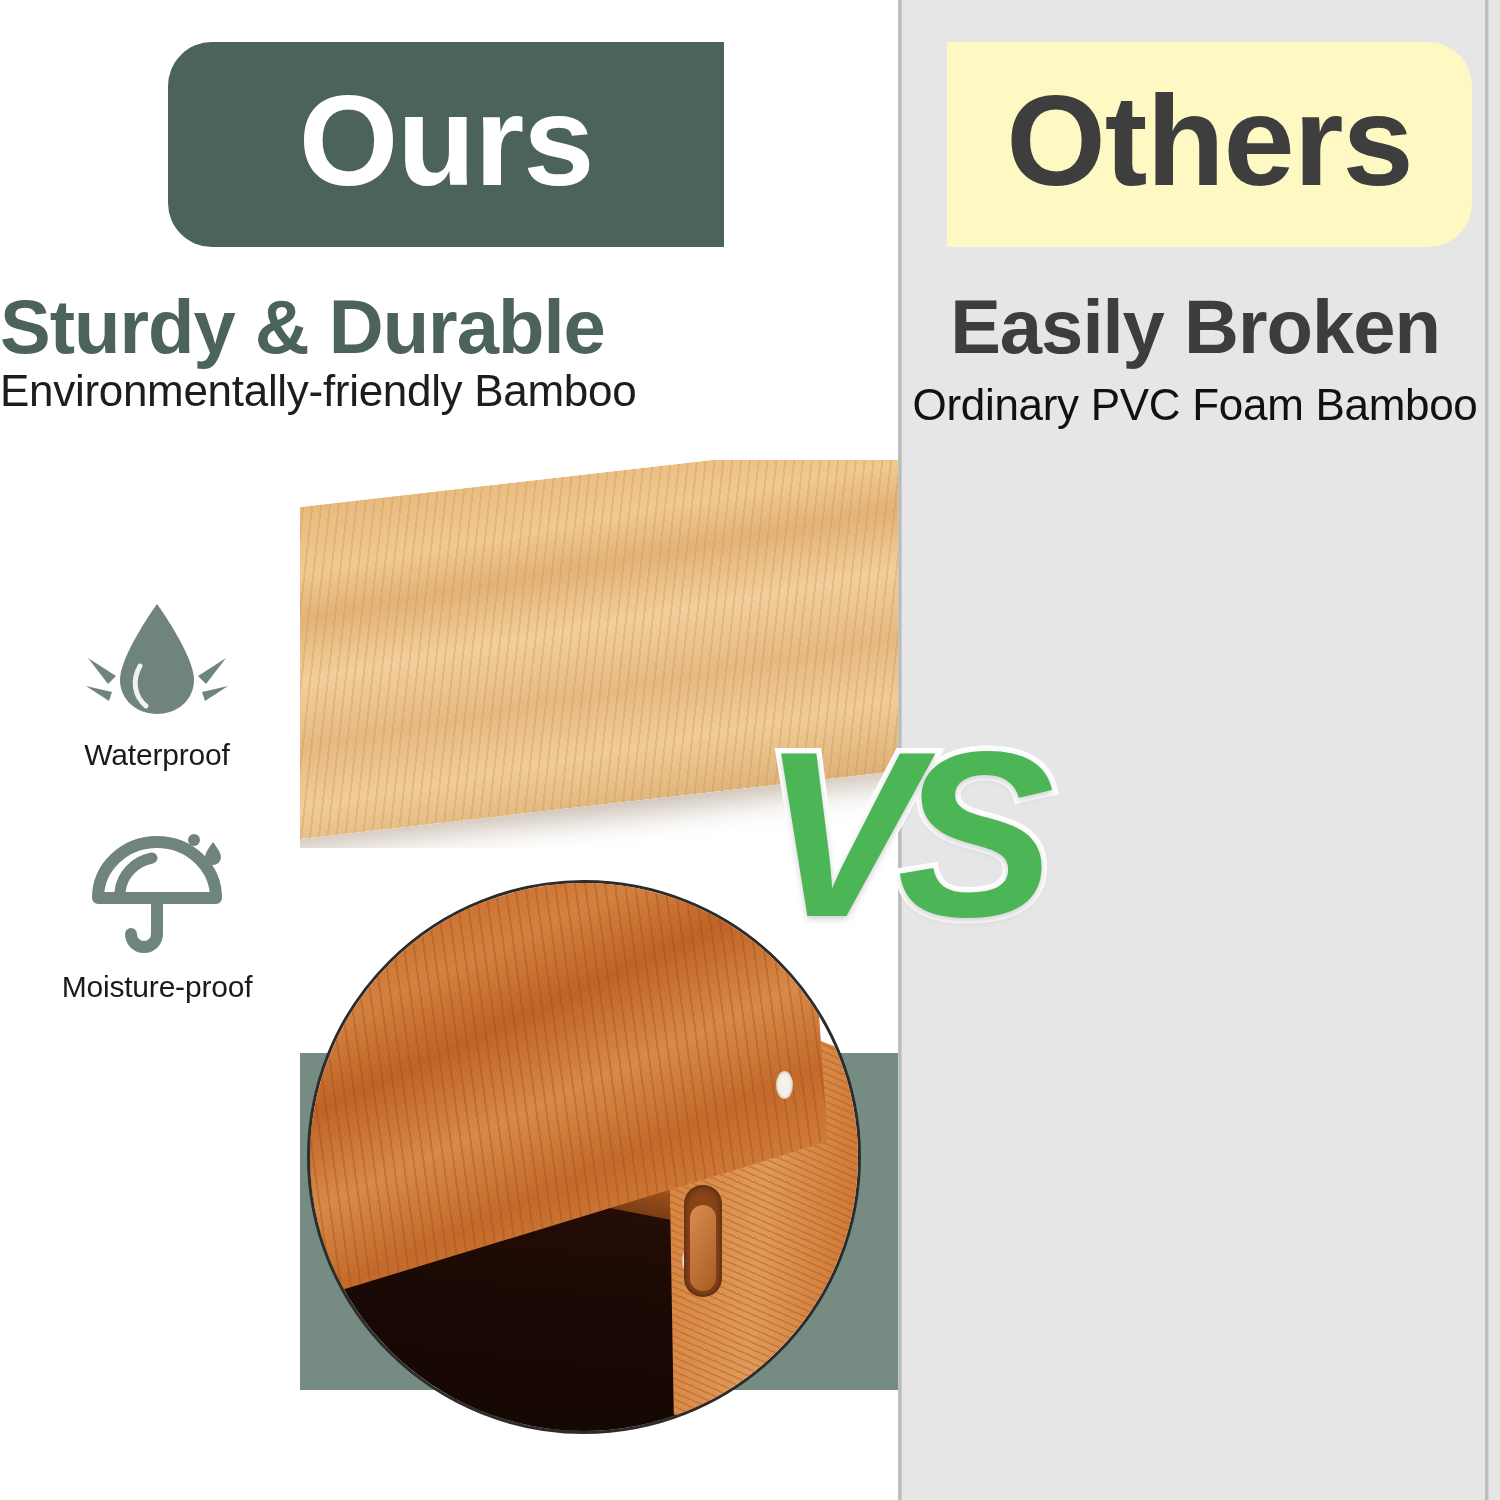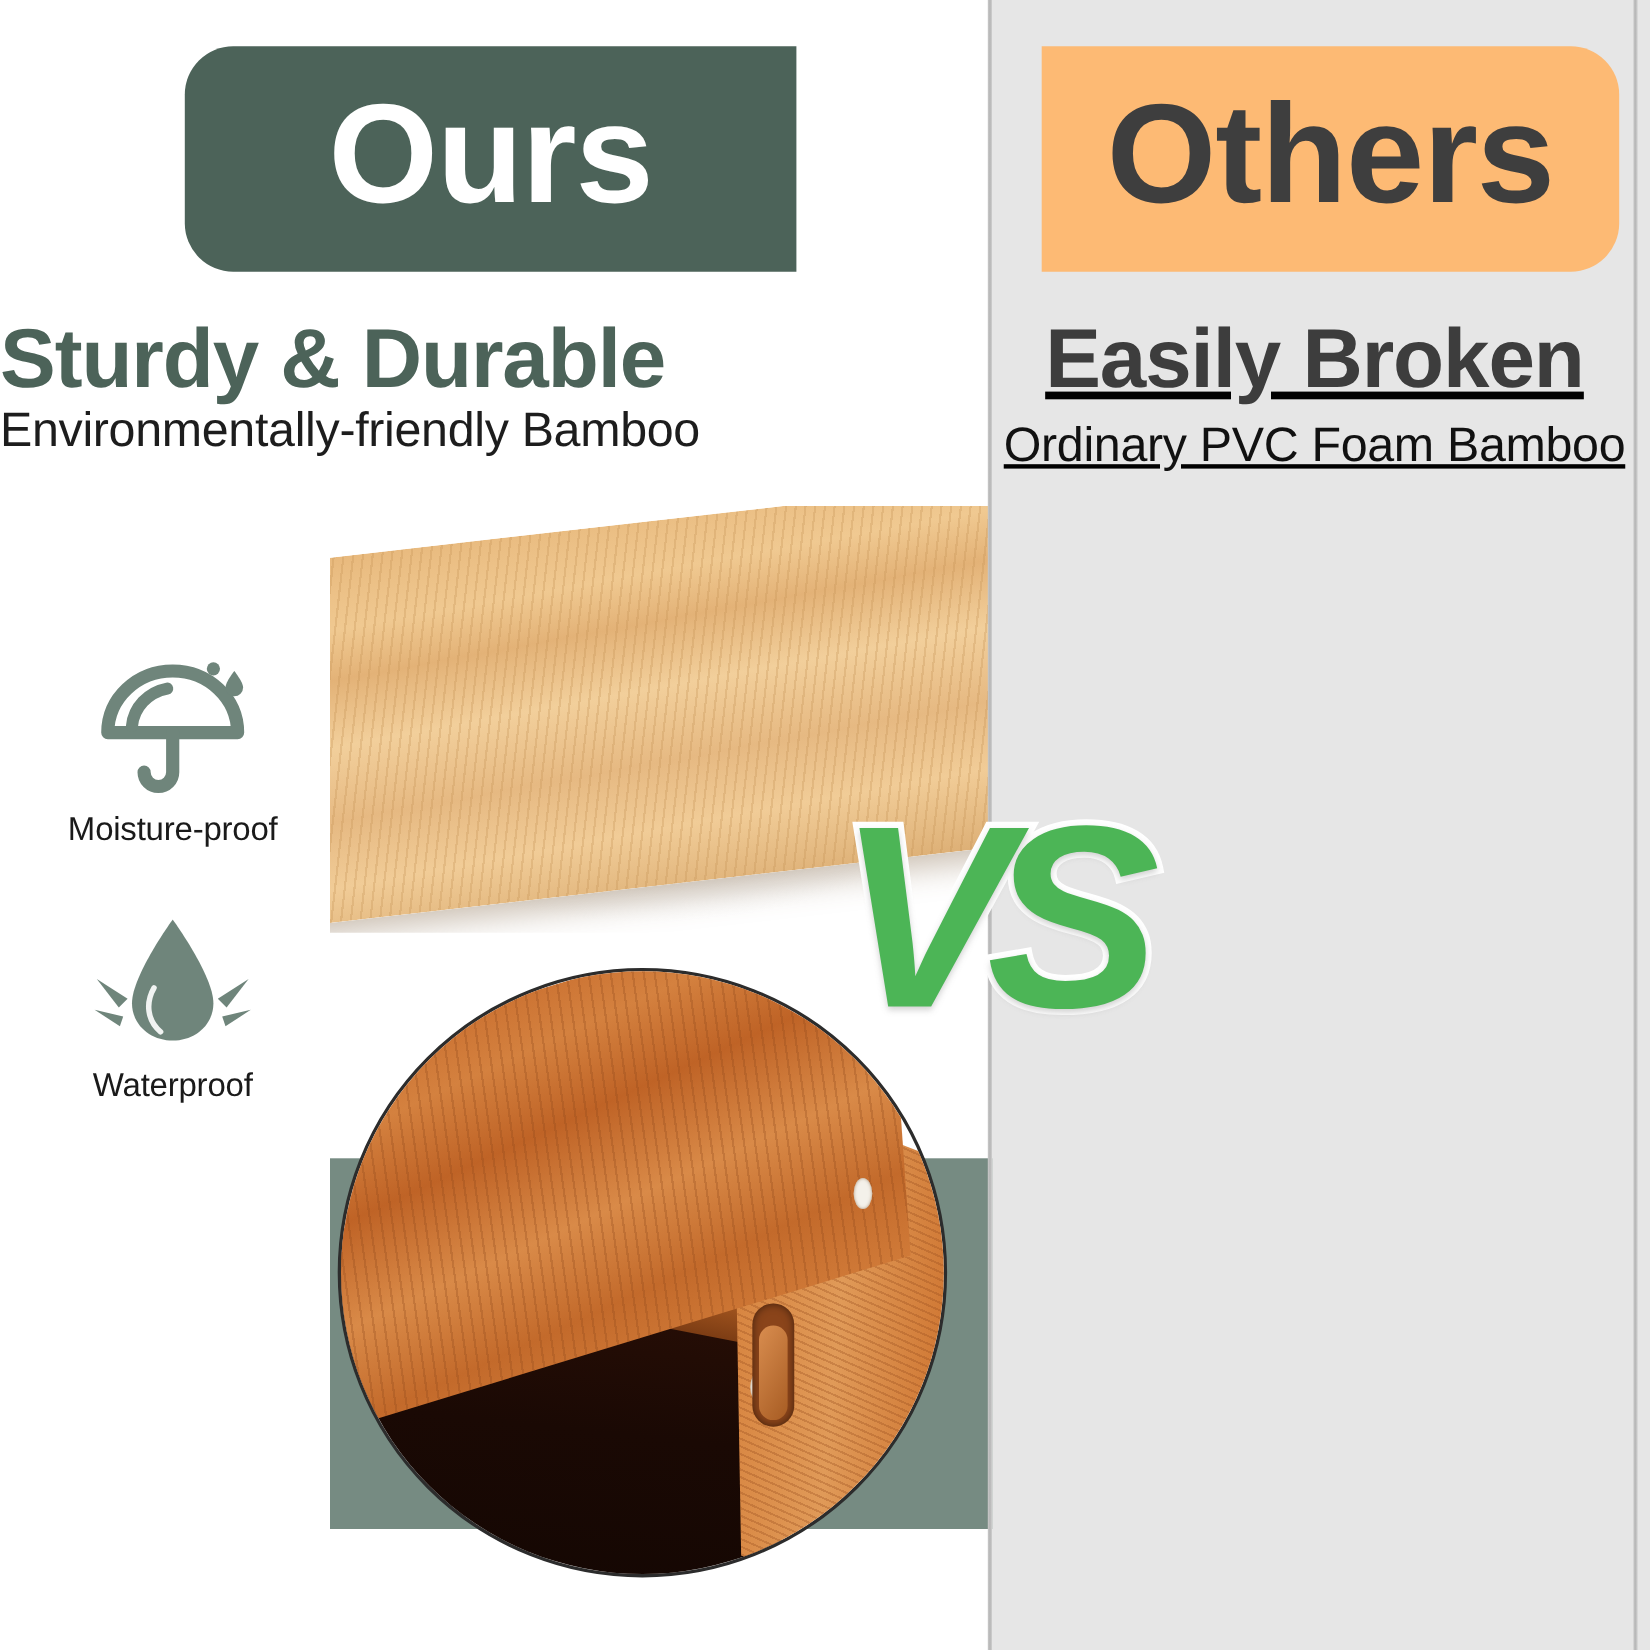--- a/index.html
+++ b/index.html
@@ -24,34 +24,34 @@
     left:168px;top:42px;width:556px;height:205px;
     background:#4c6359;
     border-radius:44px 0 0 44px;
   }
   .badge-ours span{
     color:#ffffff;font-size:128px;font-weight:bold;letter-spacing:-1px;line-height:1;
     transform:translateY(-4px);
   }
   .badge-others{
     left:947px;top:42px;width:525px;height:205px;
-    background:#fdba74;
+    background:#fef9c3;
     border-radius:0 44px 44px 0;
   }
   .badge-others span{
     color:#3e3e3e;font-size:128px;font-weight:bold;letter-spacing:-1px;line-height:1;
     transform:translateY(-4px);
   }
 
   
   .head-left{position:absolute;left:0;top:288px;width:898px;text-align:left;}
   .head-left .h1{color:#4c6359;font-size:76px;font-weight:bold;line-height:1.02;letter-spacing:-1px;}
   .head-left .h2{color:#1d1d1d;font-size:44px;font-weight:normal;line-height:1.05;margin-top:2px;letter-spacing:-0.3px;}
 
-  .head-right{position:absolute;left:902px;top:288px;width:586px;text-align:center;text-decoration:underline;}
+  .head-right{position:absolute;left:902px;top:288px;width:586px;text-align:center;}
   .head-right .h1{color:#3d3d3d;font-size:76px;font-weight:bold;line-height:1.02;letter-spacing:-1px;}
   .head-right .h2{color:#111111;font-size:44px;font-weight:normal;line-height:1.05;margin-top:16px;letter-spacing:-0.3px;}
 
   
   .features{position:absolute;left:22px;top:596px;width:270px;}
   .feature{width:270px;text-align:center;margin-bottom:56px;}
   .feature .ficon{height:130px;display:flex;align-items:flex-end;justify-content:center;}
   .feature .flabel{margin-top:12px;color:#1a1a1a;font-size:30px;letter-spacing:-0.2px;}
 
   
@@ -170,48 +170,48 @@
     <div class="badge badge-ours">
       <span>Ours</span>
     </div>
 
     <div class="head-left">
       <div class="h1">Sturdy &amp; Durable</div>
       <div class="h2">Environmentally-friendly Bamboo</div>
     </div>
 
     <div class="features">
-
-      <div class="feature">
-        <div class="ficon">
-          <svg width="150" height="132" viewBox="0 0 150 132" aria-hidden="true">
-            <path d="M16 72 A59 56 0 0 1 134 72 Z" fill="none" stroke="#6f857b" stroke-width="12" stroke-linejoin="round"></path>
-            <path d="M38 66 A40 38 0 0 1 70 32" fill="none" stroke="#6f857b" stroke-width="11" stroke-linecap="round"></path>
-            <path d="M75 72 L75 108 A13 13 0 0 1 49 108" fill="none" stroke="#6f857b" stroke-width="12" stroke-linecap="round"></path>
-            <circle cx="112" cy="14" r="6" fill="#6f857b"></circle>
-            <path d="M131 16 C131 16 139 26 139 31 A8 8 0 0 1 123 31 C123 26 131 16 131 16 Z" fill="#6f857b"></path>
-          </svg>
-        </div>
-        <div class="flabel">Moisture-proof</div>
-      </div>
 
       <div class="feature">
         <div class="ficon">
           <svg width="150" height="126" viewBox="0 0 150 126" aria-hidden="true">
             <path d="M75 4 C75 4 112 55 112 80 C112 100 95 114 75 114 C55 114 38 100 38 80 C38 55 75 4 75 4 Z" fill="#6f857b"></path>
             <path d="M58 66 C50 80 52 96 64 106" fill="none" stroke="#ffffff" stroke-width="5" stroke-linecap="round" opacity=".9"></path>
             <path d="M6 58 L34 76 L26 84 Z" fill="#6f857b"></path>
             <path d="M4 86 L30 92 L27 101 Z" fill="#6f857b"></path>
             <path d="M144 58 L116 76 L124 84 Z" fill="#6f857b"></path>
             <path d="M146 86 L120 92 L123 101 Z" fill="#6f857b"></path>
           </svg>
         </div>
         <div class="flabel">Waterproof</div>
       </div>
 
+      <div class="feature">
+        <div class="ficon">
+          <svg width="150" height="132" viewBox="0 0 150 132" aria-hidden="true">
+            <path d="M16 72 A59 56 0 0 1 134 72 Z" fill="none" stroke="#6f857b" stroke-width="12" stroke-linejoin="round"></path>
+            <path d="M38 66 A40 38 0 0 1 70 32" fill="none" stroke="#6f857b" stroke-width="11" stroke-linecap="round"></path>
+            <path d="M75 72 L75 108 A13 13 0 0 1 49 108" fill="none" stroke="#6f857b" stroke-width="12" stroke-linecap="round"></path>
+            <circle cx="112" cy="14" r="6" fill="#6f857b"></circle>
+            <path d="M131 16 C131 16 139 26 139 31 A8 8 0 0 1 123 31 C123 26 131 16 131 16 Z" fill="#6f857b"></path>
+          </svg>
+        </div>
+        <div class="flabel">Moisture-proof</div>
+      </div>
+
 
     </div>
   </div>
 
   <div class="panel-right">
 
     <div class="badge badge-others" style="left:45px;">
       <span>Others</span>
     </div>
   </div>

